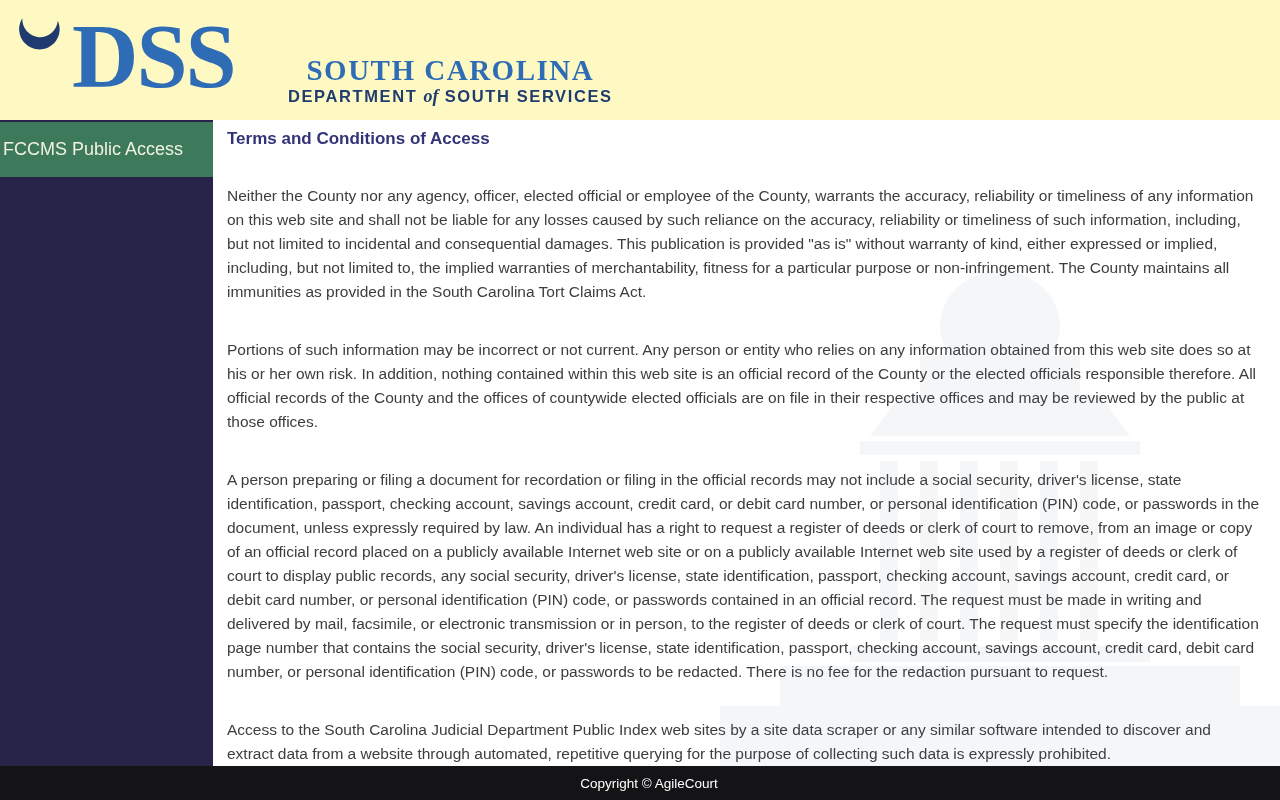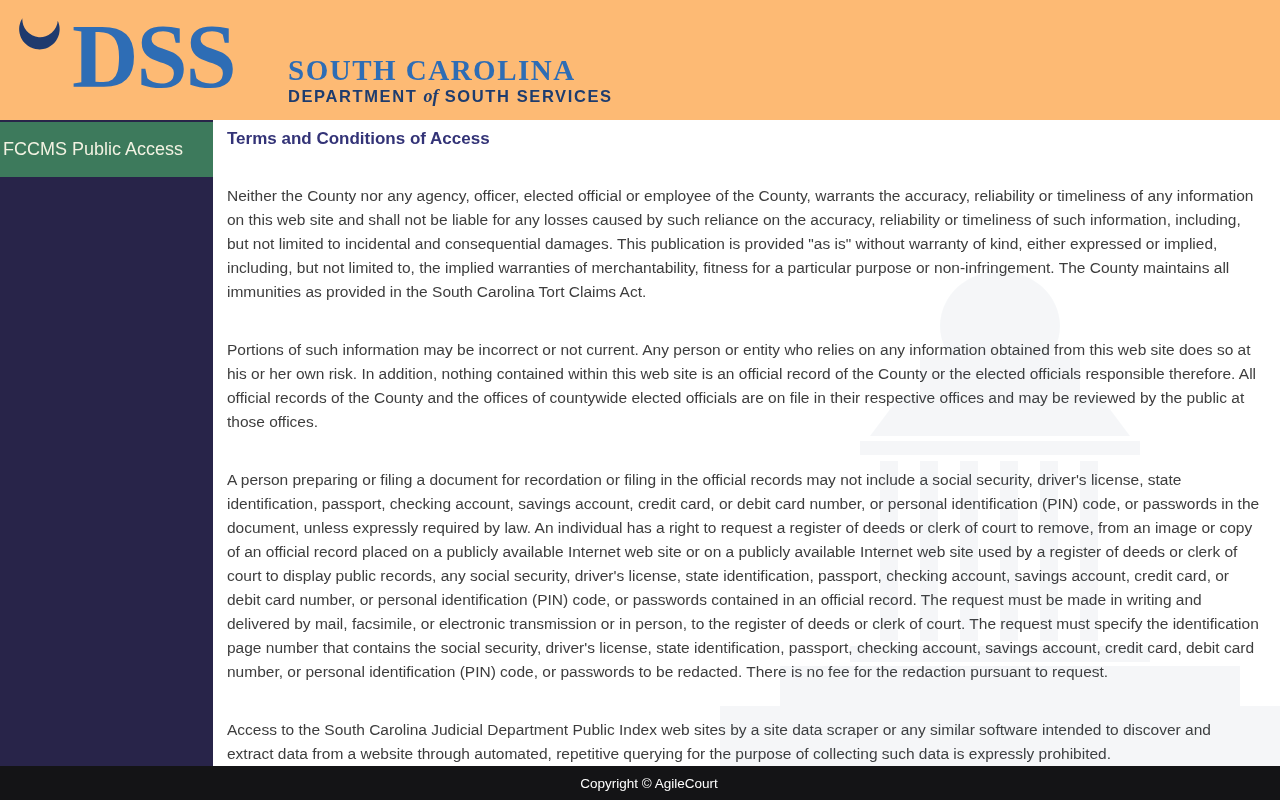--- a/index.html
+++ b/index.html
@@ -2,34 +2,35 @@
 <html><head>
 <meta charset="utf-8">
 <style>
   * { margin: 0; padding: 0; box-sizing: border-box; }
   html, body { width: 1280px; height: 800px; overflow: hidden; background: #ffffff; }
   body { font-family: "Liberation Sans", sans-serif; position: relative; }
 
   
   .header {
     position: absolute; top: 0; left: 0; width: 1280px; height: 120px;
-    background: #fdba74; z-index: 3;
+    background: #fef9c3; z-index: 3;
   }
   .logo { position: absolute; top: 0; left: 0; height: 120px; display: flex; align-items: flex-start; }
   .moon { position: absolute; left: 18px; top: 8px; width: 44px; height: 46px; }
   .dss-text {
     position: absolute; left: 72px; top: 2px;
     font-family: "Liberation Serif", serif; font-weight: bold;
     font-size: 92px; line-height: 108px; color: #2e6db5; letter-spacing: -2px;
   }
   .logo-right { position: absolute; left: 288px; top: 55px; }
   .logo-line1 {
     font-family: "Liberation Serif", serif; font-weight: bold;
     font-size: 29px; color: #2e6db5; letter-spacing: 1.5px; line-height: 30px;
     white-space: nowrap;
+    text-align: center;
   }
   .logo-line2 {
     font-family: "Liberation Sans", sans-serif; font-weight: bold;
     font-size: 16.5px; color: #1e3c6e; letter-spacing: 1.6px; line-height: 22px;
     white-space: nowrap;
   }
   .logo-line2 .of {
     font-family: Liberation Serif, serif; font-style: italic; font-weight: bold;
     letter-spacing: 0; font-size: 18px;
   }

